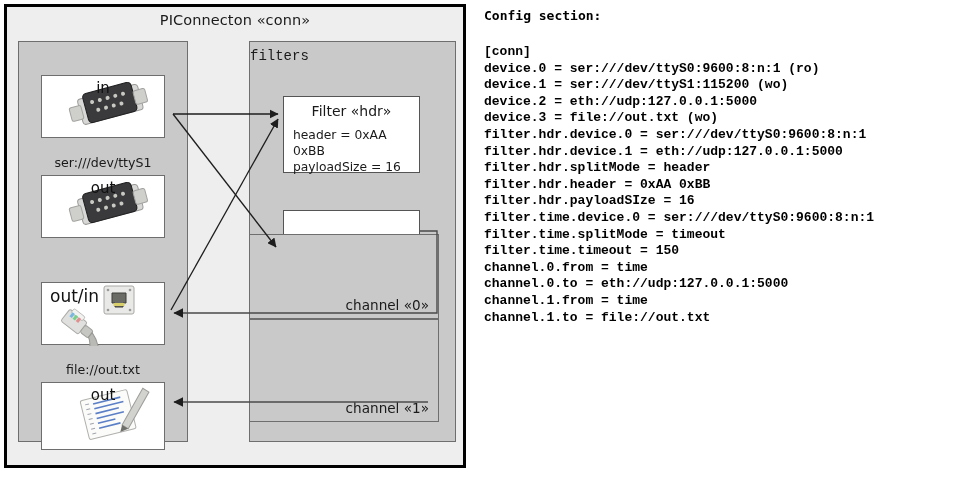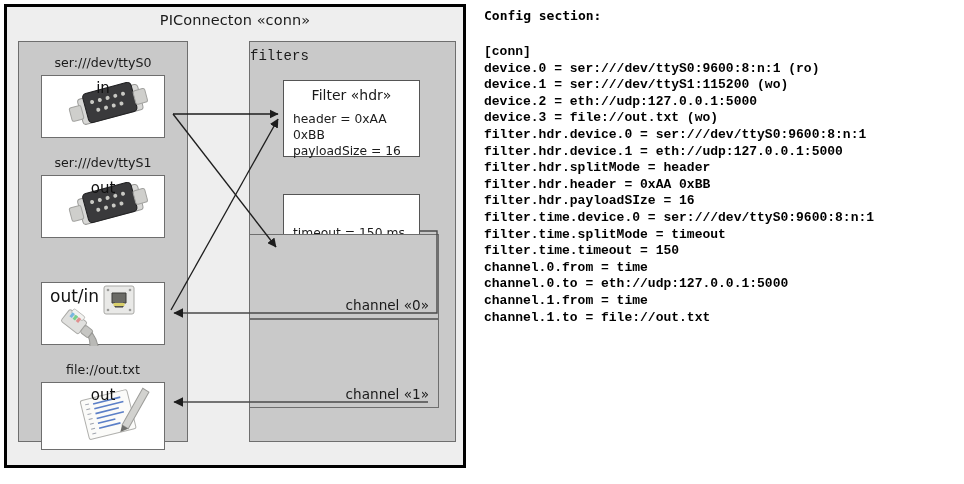--- a/index.html
+++ b/index.html
@@ -103,20 +103,21 @@
     width: auto;
     font-size: 17px;
   }
 
   
   .filter-box {
     position: absolute;
     box-sizing: border-box;
     background: #ffffff;
     border: 1.5px solid #555555;
+    margin-top: 16px;
   }
   .filter-title {
     position: absolute;
     left: 0;
     top: 6px;
     width: 100%;
     text-align: center;
     font-size: 14px;
     color: #1a1a1a;
   }
@@ -187,21 +188,20 @@
 <div id="page">
 
   <div id="diagram-wrap">
 
     <div class="outer-frame"></div>
 
     <div class="diagram-title">PIConnecton «conn»</div>
 
     <div class="panel" id="devices-panel">
 
-      <div class="dev-caption" style="left:0; top:13px; width:100%;">ser:///dev/ttyS0</div>
       <div class="dev-card" style="left:22px; top:33px; width:124px; height:63px;">
         <div class="dev-label">in</div>
         <svg width="124" height="63" viewBox="0 0 124 63">
           <g transform="translate(34,20) rotate(-15)">
             <rect x="0" y="4" width="62" height="26" rx="3" fill="#d8d8d6" stroke="#9a9a98" stroke-width="1"></rect>
             <rect x="6" y="0" width="50" height="30" rx="4" fill="#3a3a3c" stroke="#1e1e20" stroke-width="1"></rect>
             <g fill="#c9c9c4">
               <circle cx="14" cy="10" r="2"></circle>
                 <circle cx="22" cy="10" r="2"></circle>
               <circle cx="30" cy="10" r="2"></circle>
@@ -310,21 +310,21 @@
       <div class="filter-box" style="left:33px; top:152px; width:137px; height:77px;">
         <div class="filter-attrs">
           <div>timeout = 150 ms</div>
         </div>
       </div>
 
       <div class="channel-box" style="left:-1px; top:192px; width:190px; height:85px;">
         <div class="channel-label">channel «0»</div>
       </div>
 
-      <div class="channel-box" style="left:-1px; top:277px; width:190px; height:89px;">
+      <div class="channel-box" style="left:-1px; top:277px; width:190px; height:103px;">
         <div class="channel-label">channel «1»</div>
       </div>
     </div>
 
     <svg class="edges">
       <defs>
         <marker id="arrow" viewBox="0 0 10 10" refX="9.3" refY="5" markerWidth="7" markerHeight="7" orient="auto-start-reverse">
           <path d="M 0 0 L 10 5 L 0 10 z" fill="#1d1d1d"></path>
         </marker>
       </defs>

